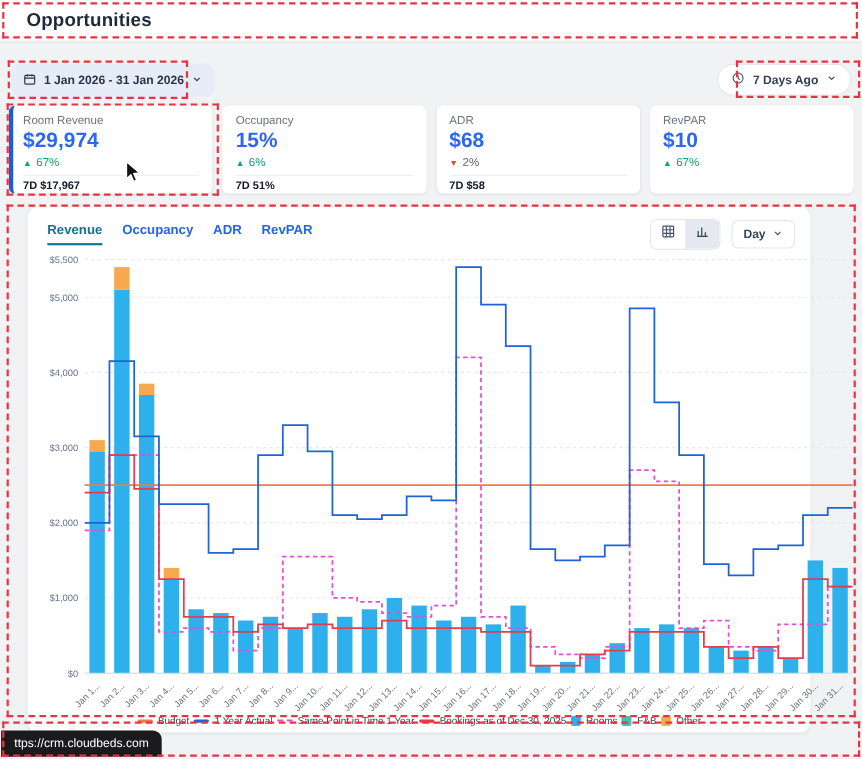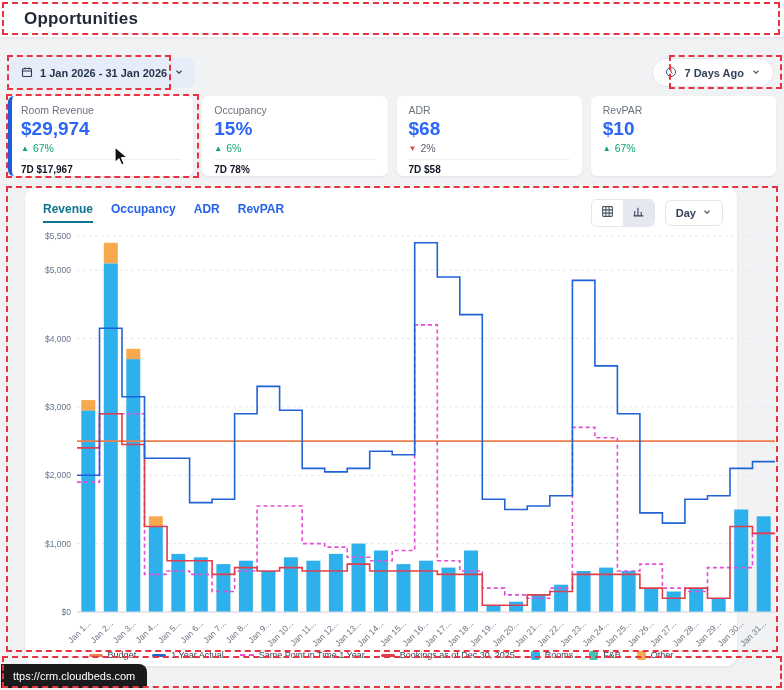--- a/index.html
+++ b/index.html
@@ -46,21 +46,21 @@
   .seg-btn { width:31px; height:26px; display:flex; align-items:center; justify-content:center;
     background:#fff; cursor:pointer; }
   .seg-btn.active { background:#e5e8ee; }
   .day-chip { height:26px; padding:0 10px; background:#fff; border:1px solid #e2e6ec;
     border-radius:6px; display:flex; align-items:center; gap:6px; font-size:11px; font-weight:700;
     color:#33415a; cursor:pointer; }
   .chart-wrap { position:absolute; top:40px; left:6px; }
 
   
   .legend { position:absolute; bottom:6px; left:0; right:0; display:flex; justify-content:center;
-    align-items:center; gap:16px; }
+    align-items:center; gap:4px; }
   .legend-item { display:flex; align-items:center; gap:5px; font-size:9px; color:#374151; }
   .sw-line { width:14px; height:3px; border-radius:2px; display:inline-block; }
   .sw-dash { width:14px; height:0; border-top:2px dashed; display:inline-block; }
   .sw-square { width:9px; height:9px; border-radius:2px; display:inline-block; }
 
   
   .url-tooltip { position:absolute; left:1px; top:664px; height:24px; background:#1b1b1d;
     color:#fff; font-size:11px; display:flex; align-items:center; padding:0 12px;
     border-radius:0 8px 0 0;text-align:center; }
 
@@ -124,21 +124,21 @@
     </div>
     <div class="kpi-footer">7D $17,967</div>
   </div>
   <div class="kpi ">
     <div class="kpi-label">Occupancy</div>
     <div class="kpi-value">15%</div>
     <div class="kpi-delta up">
       <span class="tri">▲</span>
       <span class="pct">6%</span>
     </div>
-    <div class="kpi-footer">7D 78%</div>
+    <div class="kpi-footer">7D 51%</div>
   </div>
   <div class="kpi ">
     <div class="kpi-label">ADR</div>
     <div class="kpi-value">$68</div>
     <div class="kpi-delta down">
       <span class="tri">▼</span>
       <span class="pct">2%</span>
     </div>
     <div class="kpi-footer">7D $58</div>
   </div>

